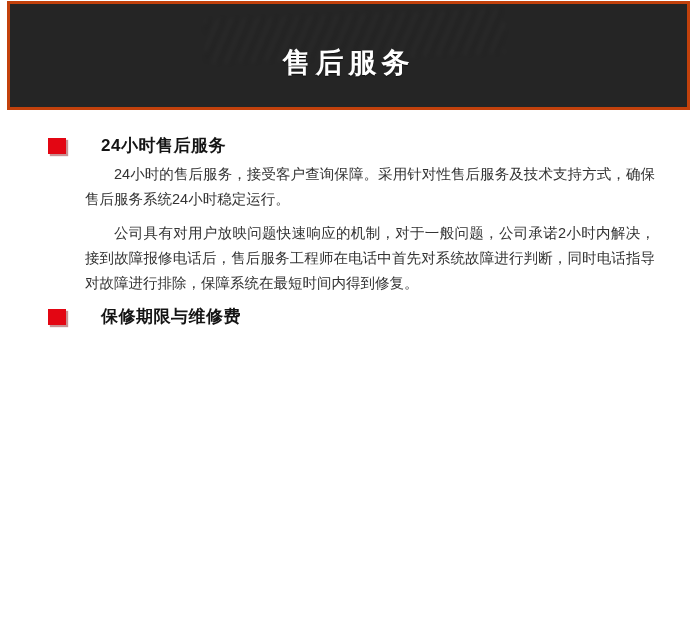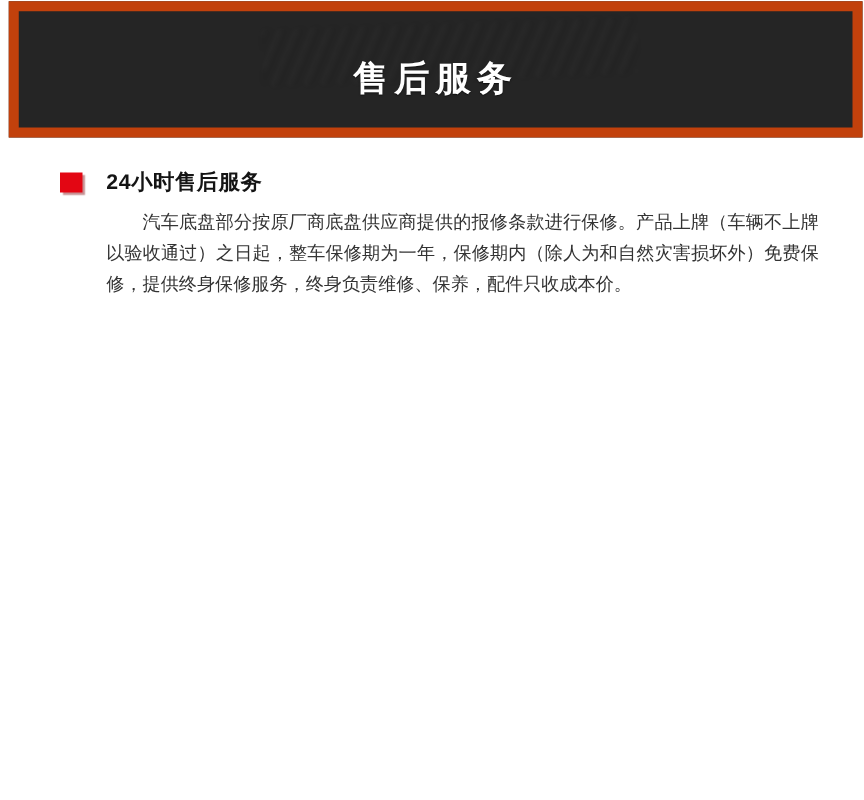--- a/index.html
+++ b/index.html
@@ -15,21 +15,21 @@
     background: #ffffff;
     overflow: hidden;
   }
 
   
   .banner {
     position: relative;
     margin: 1px 1px 0 7px;
     height: 109px;
     background: #252525;
-    border: 8px solid #c2410c;
+    border: 3px solid #c2410c;
     display: flex;
     align-items: center;
     justify-content: center;
     overflow: hidden;
   }
   .banner-title {
     position: relative;
     margin-top: 14px;
     color: #ffffff;
     font-size: 28px;
@@ -59,20 +59,21 @@
 
   
   .content {
     padding: 24px 40px 0 48px;
   }
   .section { margin-bottom: 9px; }
   .section-header {
     display: flex;
     align-items: center;
     margin-bottom: 5px;
+    gap: 16px;
   }
   .bullet {
     display: inline-block;
     width: 18px;
     height: 16px;
     background: #e30613;
     box-shadow: 2px 2px 1px rgba(130,10,15,0.45);
     margin-right: 19px;
     flex: 0 0 auto;
   }
@@ -104,30 +105,35 @@
     <div class="watermark"></div>
     <h1 class="banner-title">售后服务</h1>
   </header>
 
   <main class="content">
   <section class="section">
     <div class="section-header">
       <span class="bullet"></span>
       <h2 class="section-title">24小时售后服务</h2>
     </div>
+    <div class="paras">
+          <p>24小时的售后服务，接受客户查询保障。采用针对性售后服务及技术支持方式，确保售后服务系统24小时稳定运行。</p>
+        </div>
   </section>
 
   <section class="section">
   </section>
 
   <section class="section">
     <div class="paras">
+          <p>公司具有对用户放映问题快速响应的机制，对于一般问题，公司承诺2小时内解决，接到故障报修电话后，售后服务工程师在电话中首先对系统故障进行判断，同时电话指导对故障进行排除，保障系统在最短时间内得到修复。</p>
         </div>
   </section>
 
   <section class="section">
-    <div class="paras">
-          <p>汽车底盘部分按原厂商底盘供应商提供的报修条款进行保修。产品上牌（车辆不上牌以验收通过）之日起，整车保修期为一年，保修期内（除人为和自然灾害损坏外）免费保修，提供终身保修服务，终身负责维修、保养，配件只收成本价。</p>
-        </div>
+    <div class="section-header">
+      <span class="bullet"></span>
+      <h2 class="section-title">保修期限与维修费</h2>
+    </div>
   </section>
 </main>
 
 </div>
 
 </body></html>

